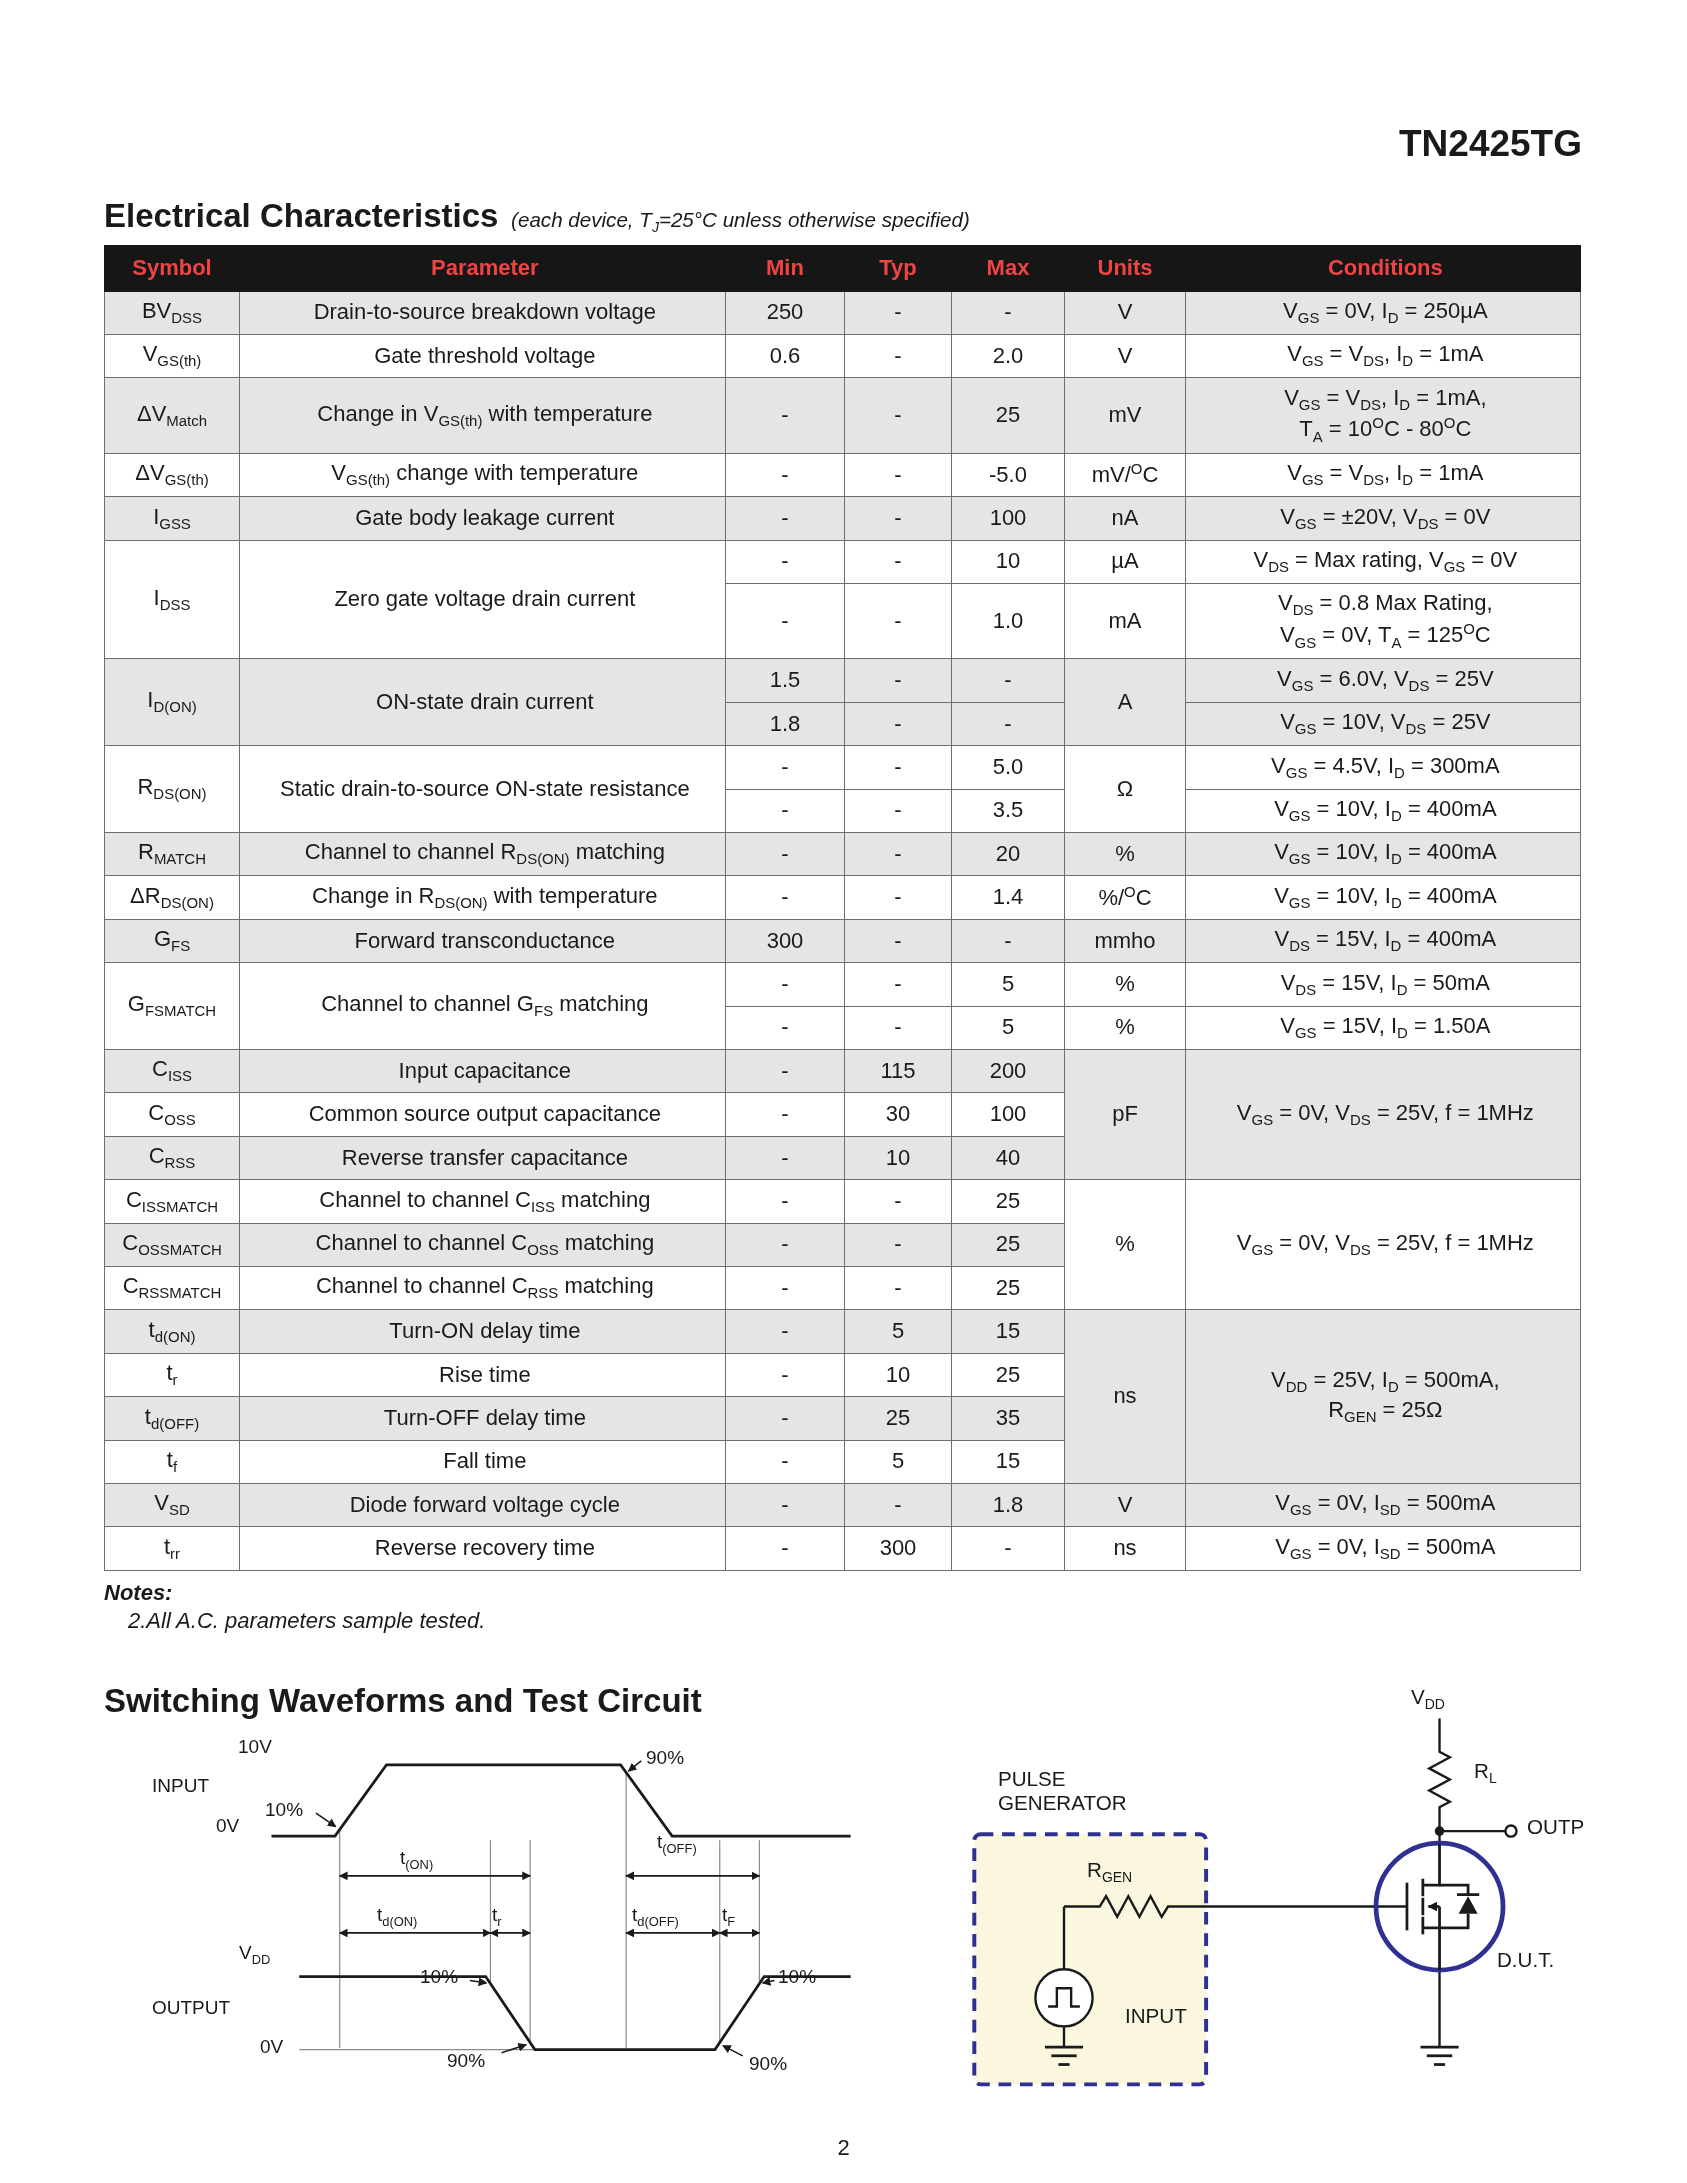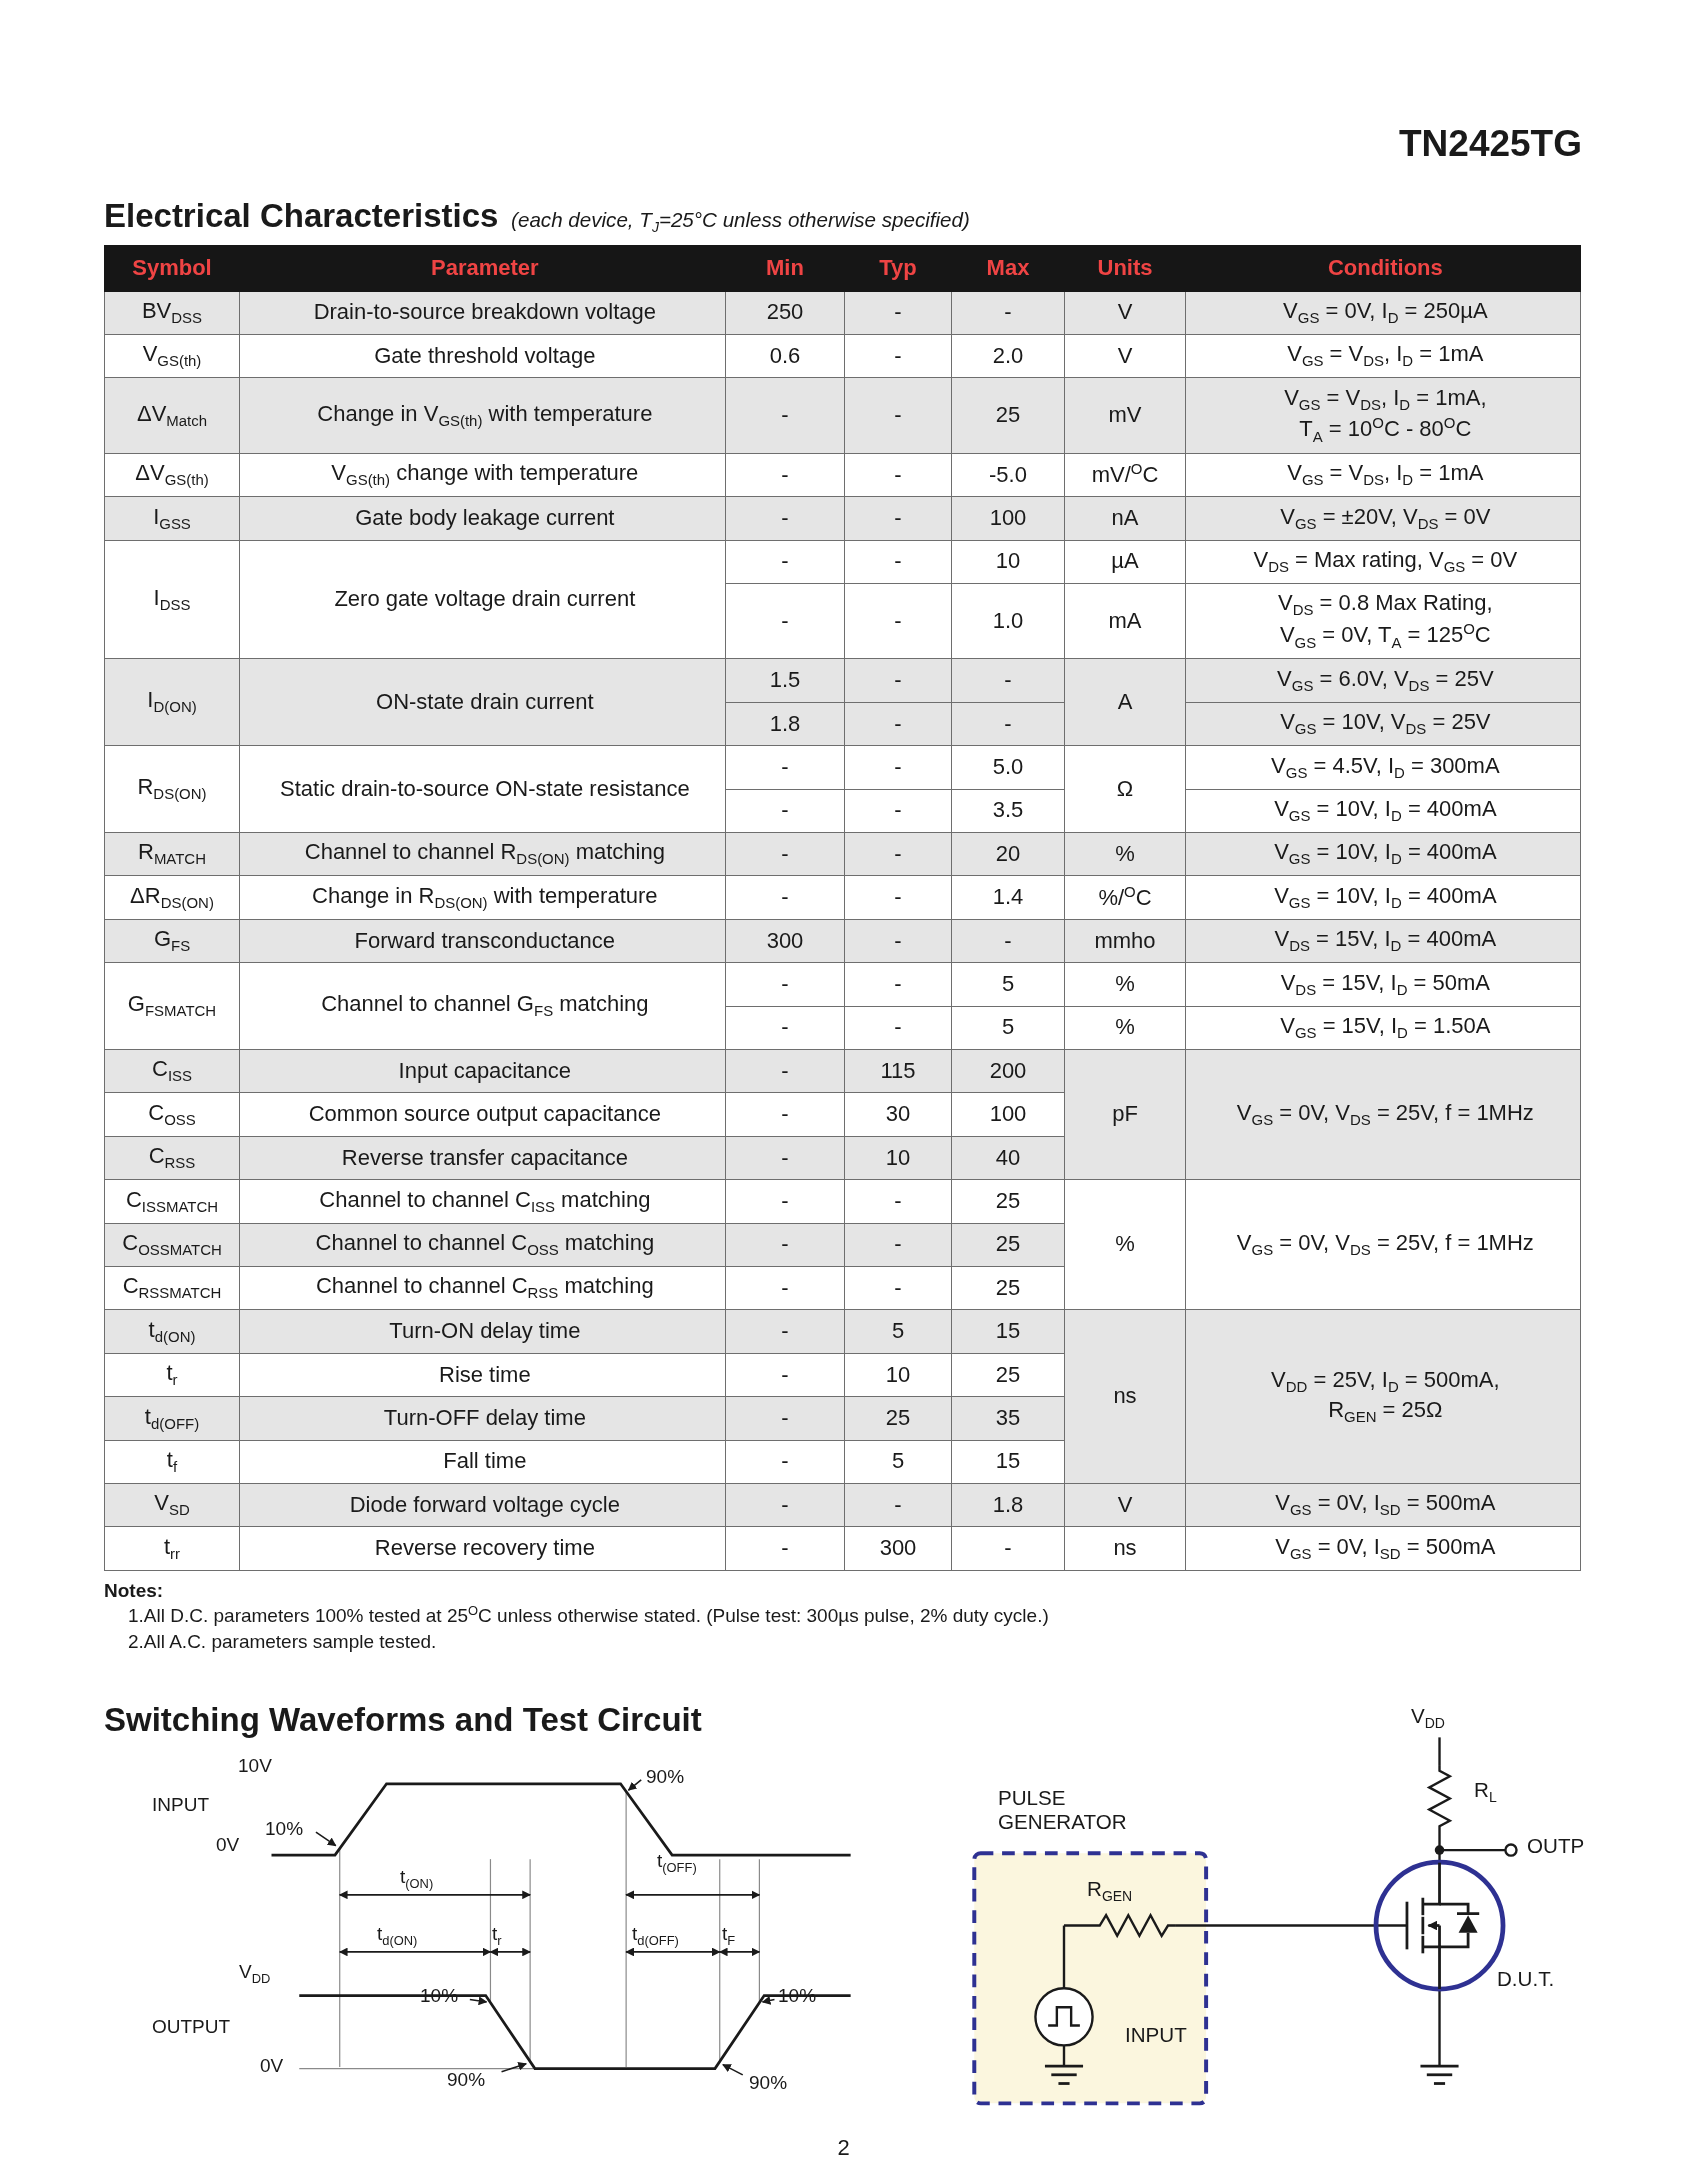--- a/index.html
+++ b/index.html
@@ -18,21 +18,21 @@
   th,td { border:1.6px solid #6e6e6e; font-size:22px; vertical-align:middle; line-height:1.22; }
   thead th { background:#161616; color:#ef4444; font-weight:bold; height:46px; padding:3.2px 8px; border-color:#161616; }
   td { padding:6.4px 6.4px; height:43px; background:#ffffff; }
   .c-sym { text-align:center; }
   .c-param,.c-cond { text-align:center; padding-left:12.7px; padding-right:8px; }
   .c-num,.c-units { text-align:center; }
   tr.shade td { background:#e5e5e5; }
   td.wh { background:#ffffff; }
   sub,sup { font-size:68%; }
 
-  .notes { margin-top:9.5px; font-size:19px; }
+  .notes { margin-top:9.5px; font-size:22px; font-style:italic; }
   .notes .nlabel { font-weight:bold; }
   .notes .nitem { margin-left:24px; line-height:1.35; }
 
   .sec2 h2 { font-size:33px; font-weight:bold; margin-top:46px; }
 
   .diagrams { position:relative; height:457px; margin-top:6.4px; }
   .wave { position:absolute; left:48px; top:11px; width:715px; height:357px; }
   .circ { position:absolute; left:856px; top:-38px; width:651px; height:445px; }
   .wave svg,.circ svg { position:absolute; left:0; top:0; }
   .lbl { position:absolute; font-size:19px; white-space:nowrap; }
@@ -302,21 +302,20 @@
           <td class="c-num">-</td>
           <td class="c-units">ns</td>
           <td class="c-cond">V<sub>GS</sub> = 0V, I<sub>SD</sub> = 500mA</td>
         </tr>
       </tbody>
   </table>
 
   <div class="notes">
     <div class="nlabel">Notes:</div>
     <div>
-        <div class="nitem">1.All D.C. parameters 100% tested at 25<sup>O</sup>C unless otherwise stated. (Pulse test: 300µs pulse, 2% duty cycle.)</div>
         <div class="nitem">2.All A.C. parameters sample tested.</div>
       </div>
   </div>
 
   <div class="sec2">
     <h2>Switching Waveforms and Test Circuit</h2>
   </div>
 
   <div class="diagrams">
 

